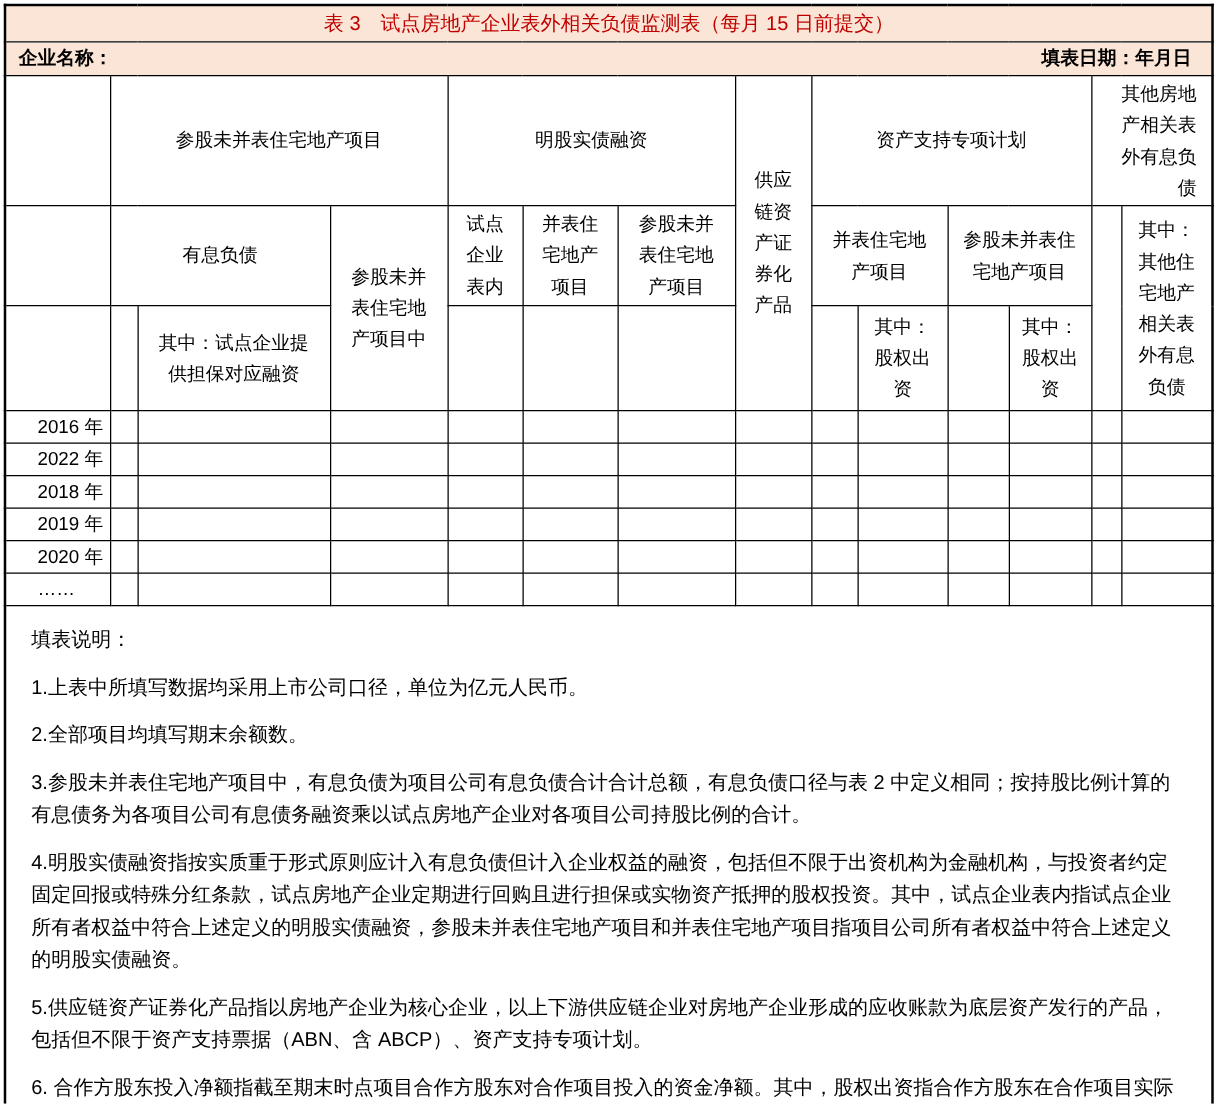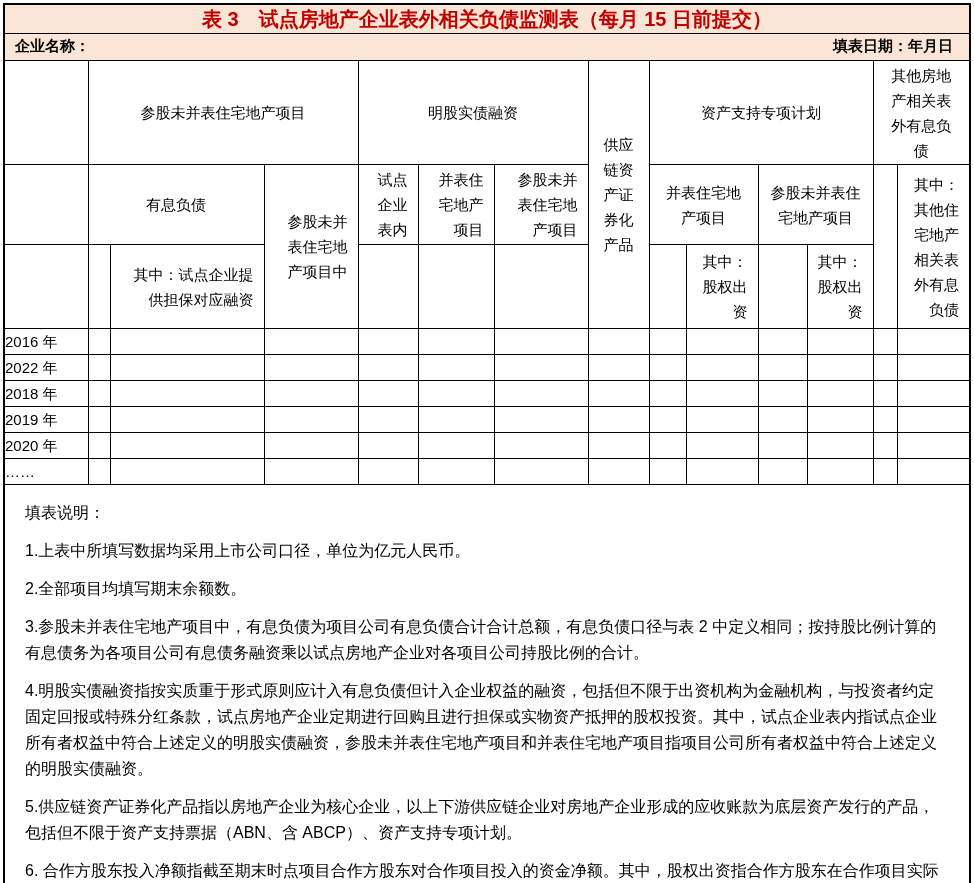--- a/index.html
+++ b/index.html
@@ -13,34 +13,34 @@
     border-collapse:collapse;table-layout:fixed;width:966px;
     border:2px solid var(--border-col,#000);
   }
   td{
     border:1px solid var(--border-col,#000);
     padding:0;font-size:15px;line-height:25px;
     vertical-align:middle;overflow:hidden;word-break:break-all;
   }
   tr.title-row td{
     height:28px;background:var(--band-bg,#FBE5D6);
-    text-align:center;font-weight:bold;font-size:20px;
+    text-align:center;font-weight:normal;font-size:16px;
     color:var(--title-red,#C00000);
   }
   tr.info-row td{height:26px;background:var(--band-bg,#FBE5D6);font-weight:bold;}
   .info-flex{display:flex;justify-content:space-between;align-items:flex-end;padding:0 10px;font-family:Liberation Mono, monospace;}
   .info-right{display:flex;align-items:center;padding-right:6px;}
   tr.rA{height:104px}
   tr.rB{height:80px}
   tr.rC{height:84px}
   tr.data{height:26px}
   td.ctr{text-align:center;padding:0 10px;}
-  td.lft{text-align:right;padding:0 10px;}
-  td.hdr-other{text-align:center;padding:0 12px;}
-  td.year{text-align:left;padding-left:0;}
+  td.lft{text-align:center;padding:0 10px;}
+  td.hdr-other{text-align:right;padding:0 12px;}
+  td.year{text-align:left;padding-left:25px;}
   td.notes-cell{
     vertical-align:top;text-align:left;padding:3px 8px;
     font-size:16px;position:relative;height:396px;word-break:break-all;
   }
   .notes-cell p{margin:12px;line-height:26px;}
   .wm{
     position:absolute;right:4px;bottom:12px;
     display:flex;align-items:center;gap:2px;opacity:.8;pointer-events:none;
   }
   .wm-icon path,.wm-icon ellipse,.wm-icon circle{

